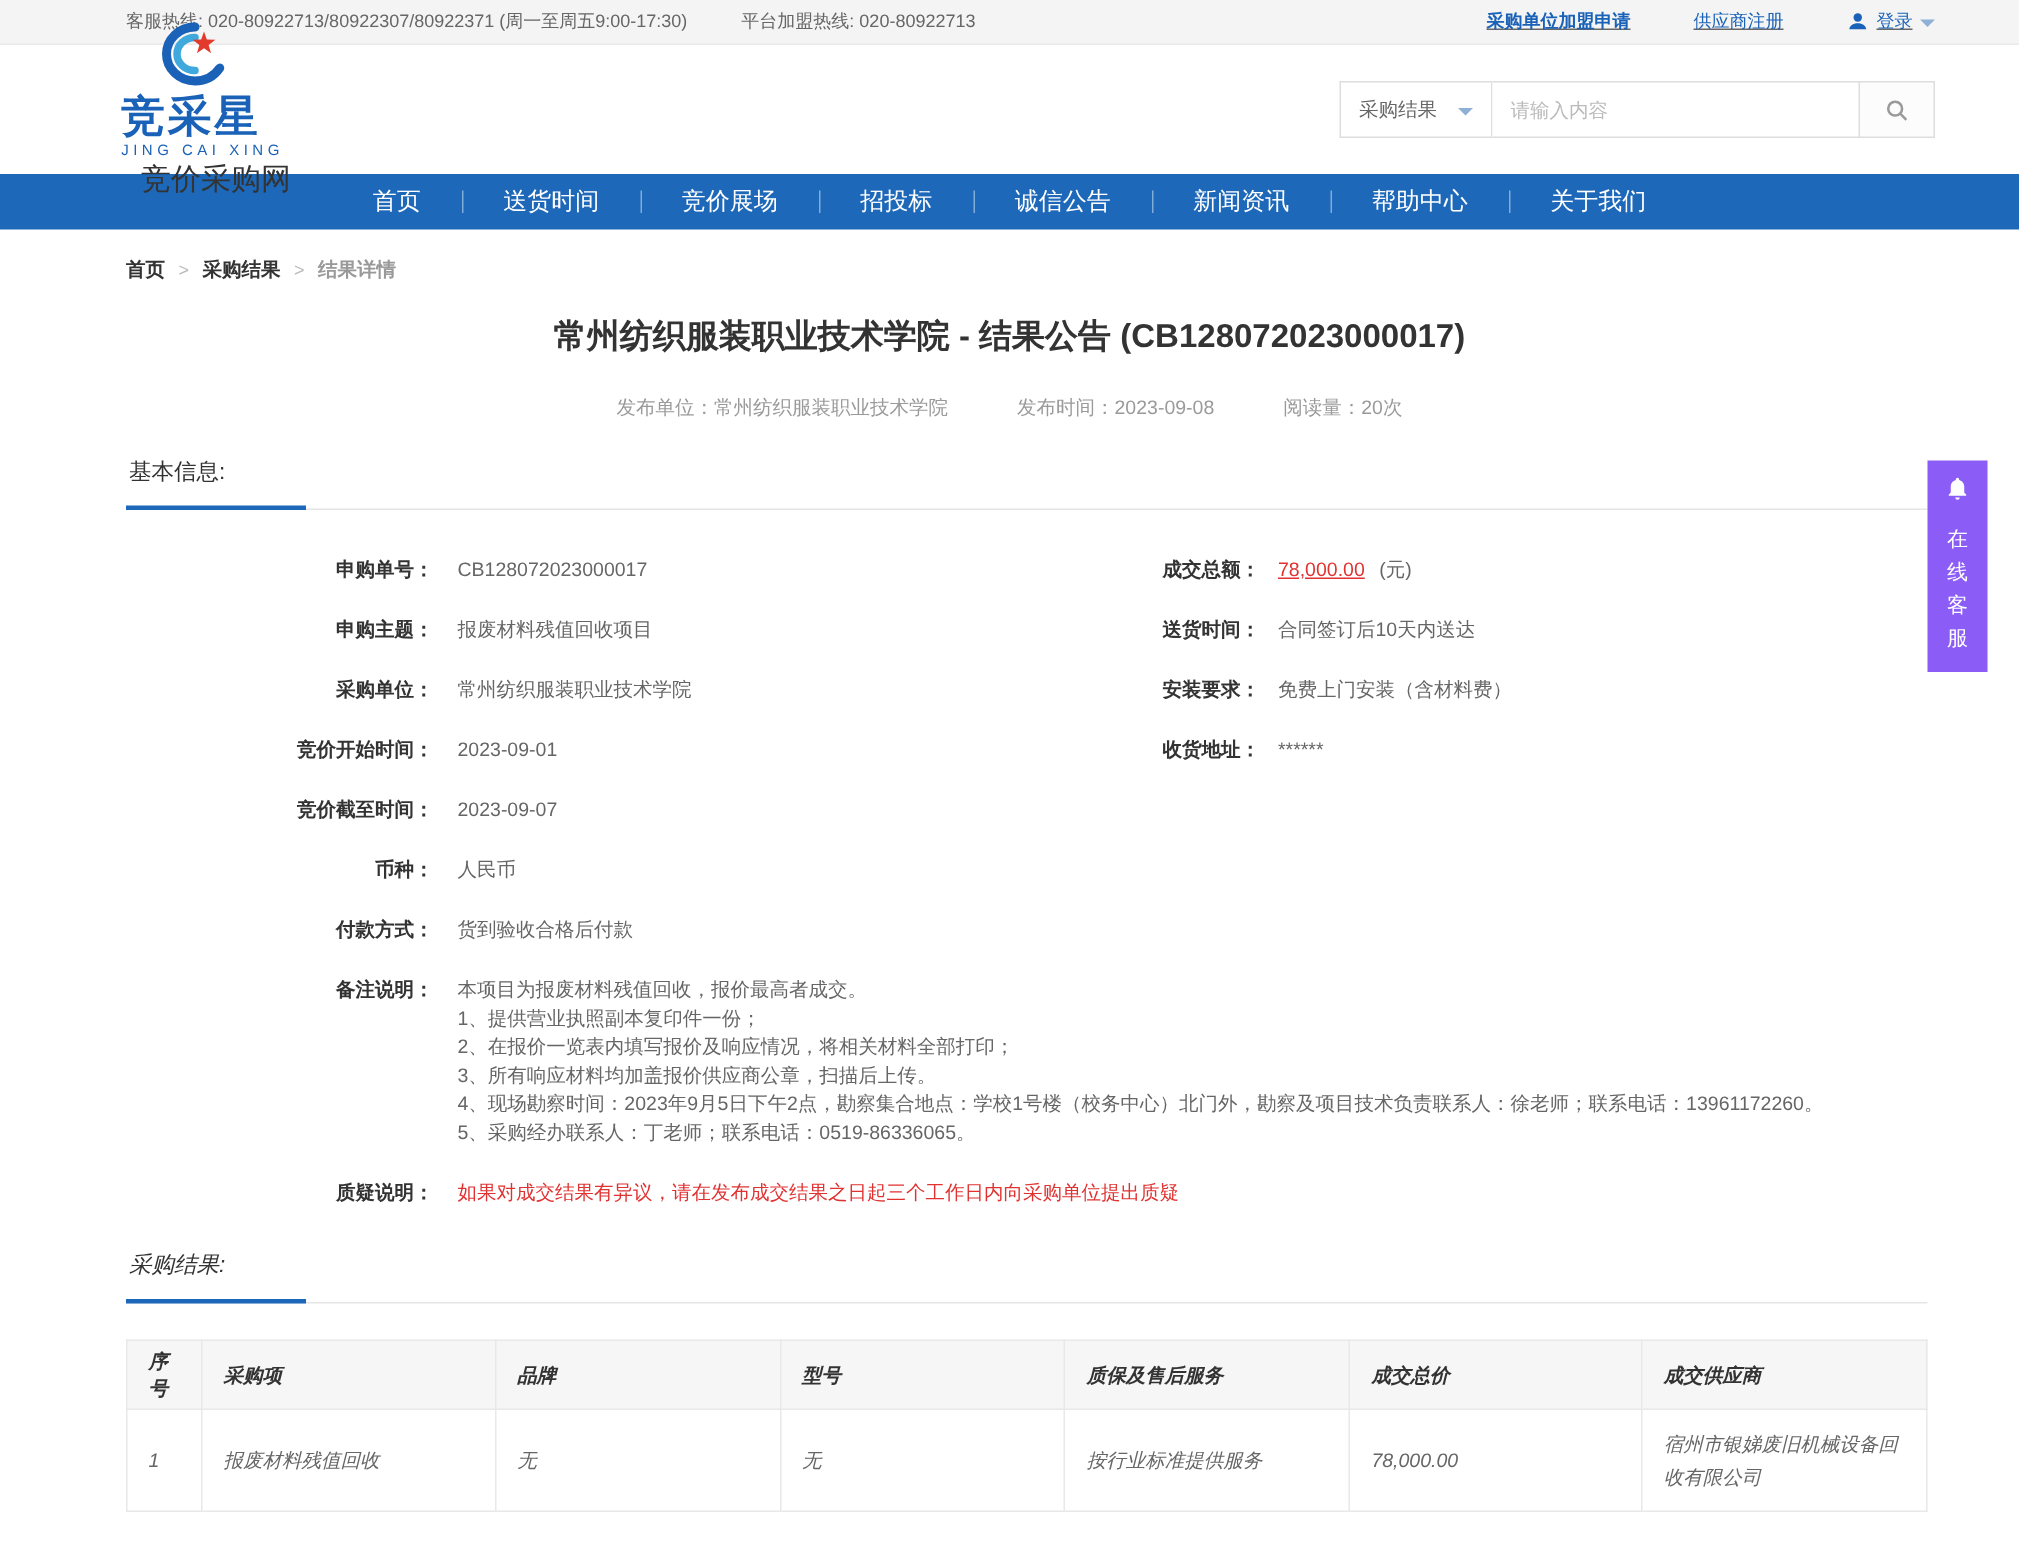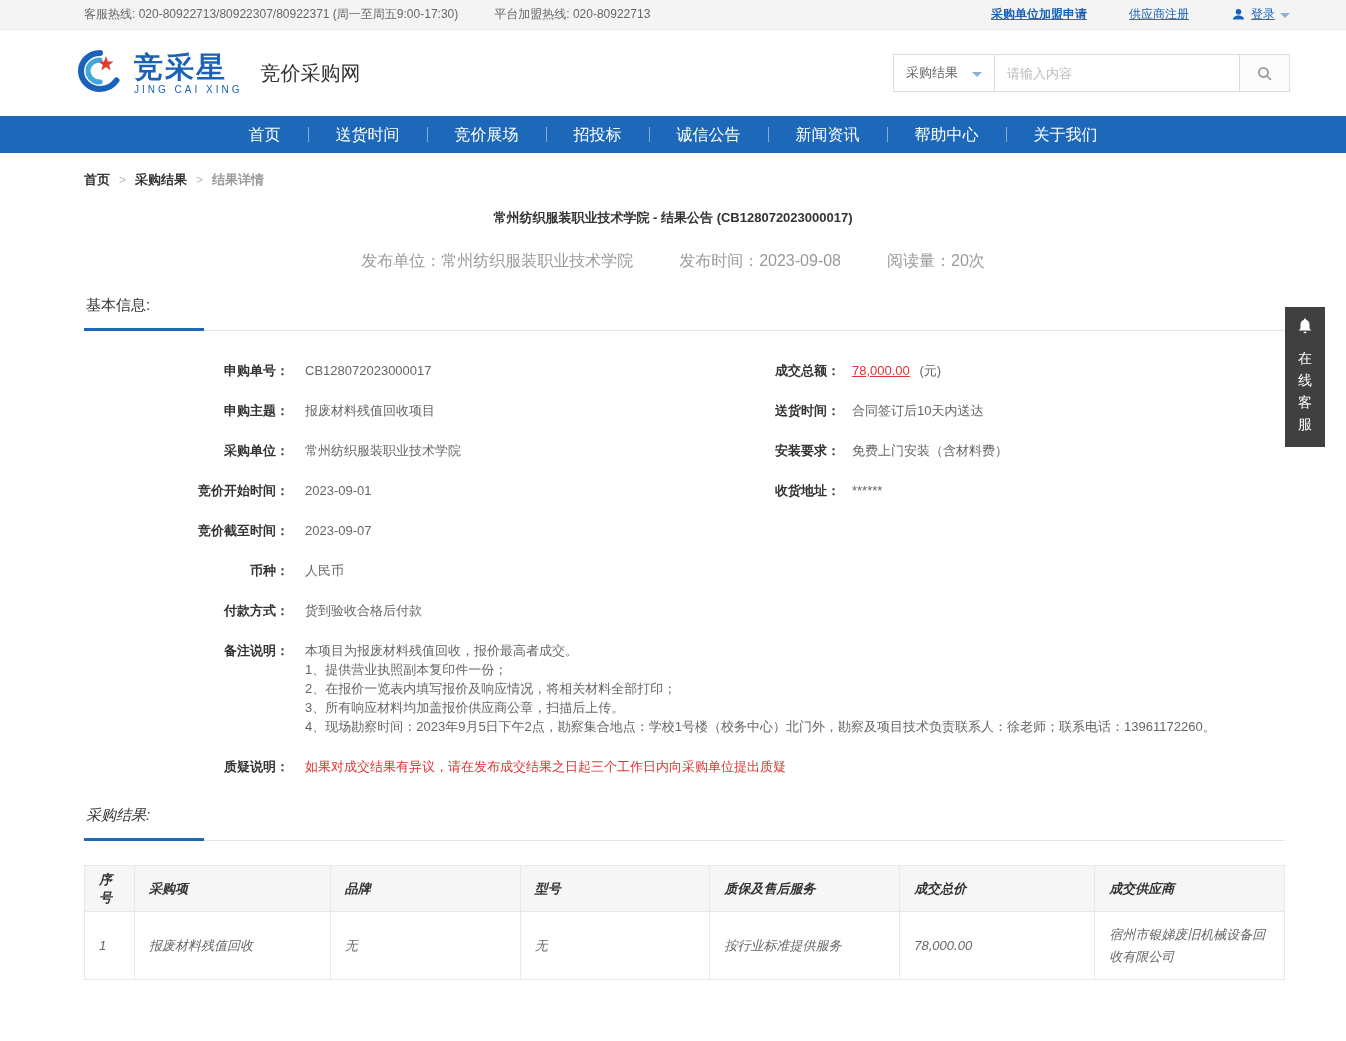--- a/index.html
+++ b/index.html
@@ -18,21 +18,21 @@
   }
   .topbar-left { display:flex; gap:36px; }
   .topbar-right { display:flex; align-items:center; gap:42px;text-decoration:underline; }
   .topbar-right a { color:#1a62b8; }
   .join-link { font-weight:bold; }
   .login { display:flex; align-items:center; gap:5px; color:#1a62b8; cursor:pointer; }
   .caret { width:0; height:0; border-left:5px solid transparent; border-right:5px solid transparent; border-top:5px solid #8fb0d6; margin-top:2px; }
 
   
   .header { height:86px; display:flex; align-items:center; justify-content:space-between; padding:0 56px 0 76px; }
-  .brand { display:flex; align-items:center; }
+  .brand { display:flex; align-items:center;flex-direction:column; }
   .logo-svg { margin-right:10px; }
   .brand-cn { font-size:29px; font-weight:bold; color:#1a62b8; letter-spacing:2px; line-height:30px; }
   .brand-en { font-size:10px; color:#1a62b8; letter-spacing:3px; margin-top:2px; }
   .site-name { font-size:20px; font-weight:normal; color:#333; margin-left:18px; }
 
   .search-group { display:flex; align-items:stretch; height:38px; }
   .search-select { width:102px; border:1px solid #ddd; display:flex; align-items:center; justify-content:space-between; padding:0 12px; color:#666; font-size:13px; background:#fff; cursor:pointer; }
   .search-input { width:245px; border:1px solid #ddd; border-left:none; padding:0 12px; font-size:13px; color:#333; outline:none; background:#fff; }
   .search-input::placeholder { color:#bbb; }
   .search-btn { width:50px; border:1px solid #ddd; border-left:none; background:#fcfcfc; display:flex; align-items:center; justify-content:center; cursor:pointer; }
@@ -44,22 +44,22 @@
   .nav-sep { width:1px; height:15px; background:rgba(255,255,255,.45); }
 
   
   .breadcrumb { padding:18px 0 10px; margin-left:84px; font-size:13px; display:flex; align-items:center; gap:9px; }
   .crumb { color:#333; font-weight:bold; }
   .crumb.current { color:#999; font-weight:bold; }
   .crumb-sep { color:#bbb; font-size:12px; }
 
   
   .page-head { text-align:center; margin-top:10px; }
-  .page-title { font-size:13px; font-weight:bold; color:#333; }
-  .page-meta { margin-top:24px; display:flex; justify-content:center; gap:46px; font-size:16px; color:#9a9a9a; }
+  .page-title { font-size:22px; font-weight:bold; color:#333; }
+  .page-meta { margin-top:24px; display:flex; justify-content:center; gap:46px; font-size:13px; color:#9a9a9a; }
 
   
   .container { width:1201px; margin-left:84px; }
   .section-head { margin-top:24px; border-bottom:1px solid #e5e5e5; }
   .section-tab { display:inline-block; width:120px; font-size:15px; color:#333; padding:0 0 13px 2px; border-bottom:3px solid #1d68b9; margin-bottom:-1px; }
 
   .info-grid { position:relative; margin-top:30px; font-size:13px; }
   .field { display:flex; margin-bottom:21px; line-height:19px; }
   .f-label { width:205px; text-align:right; font-weight:bold; color:#333; flex:none; }
   .f-value { margin-left:16px; color:#666; }
@@ -73,21 +73,21 @@
   .question .f-value { color:#e13232; }
 
   
   .result-section { margin-top:30px;font-style:italic; }
   .result-table { width:100%; border-collapse:collapse; margin-top:24px; font-size:13px; }
   .result-table th, .result-table td { border:1px solid #e8e8e8; text-align:left; padding:0 14px; }
   .result-table th { background:#f6f6f6; height:46px; color:#333; font-weight:bold; }
   .result-table td { height:68px; color:#666; line-height:22px; }
 
   
-  .cs-tab { position:absolute; top:307px; right:21px; width:40px; background:#404040; color:#fff; text-align:center; padding:10px 0 12px; cursor:pointer;margin-left:20px; }
+  .cs-tab { position:absolute; top:307px; right:21px; width:40px; background:#8b5cf6; color:#fff; text-align:center; padding:10px 0 12px; cursor:pointer;margin-left:20px; }
   .cs-text { display:block; width:16px; margin:8px auto 0; font-size:14px; line-height:22px; word-break:break-all; }
 </style>
 </head>
 <body>
 
 <div class="topbar">
   <div class="topbar-left">
     <span>客服热线: 020-80922713/80922307/80922371 (周一至周五9:00-17:30)</span>
     <span>平台加盟热线: 020-80922713</span>
   </div>
@@ -214,20 +214,21 @@
         <span class="f-value">货到验收合格后付款</span>
       </div>
       <div class="field">
         <span class="f-label">备注说明：</span>
         <span class="f-value remark-lines">
           <div>本项目为报废材料残值回收，报价最高者成交。</div>
           <div>1、提供营业执照副本复印件一份；</div>
           <div>2、在报价一览表内填写报价及响应情况，将相关材料全部打印；</div>
           <div>3、所有响应材料均加盖报价供应商公章，扫描后上传。</div>
           <div>4、现场勘察时间：2023年9月5日下午2点，勘察集合地点：学校1号楼（校务中心）北门外，勘察及项目技术负责联系人：徐老师；联系电话：13961172260。</div>
+          <div>5、采购经办联系人：丁老师；联系电话：0519-86336065。</div>
         </span>
       </div>
       <div class="field question">
         <span class="f-label">质疑说明：</span>
         <span class="f-value">如果对成交结果有异议，请在发布成交结果之日起三个工作日内向采购单位提出质疑</span>
       </div>
     </div>
 
     <div class="col-right">
       <div class="field">

